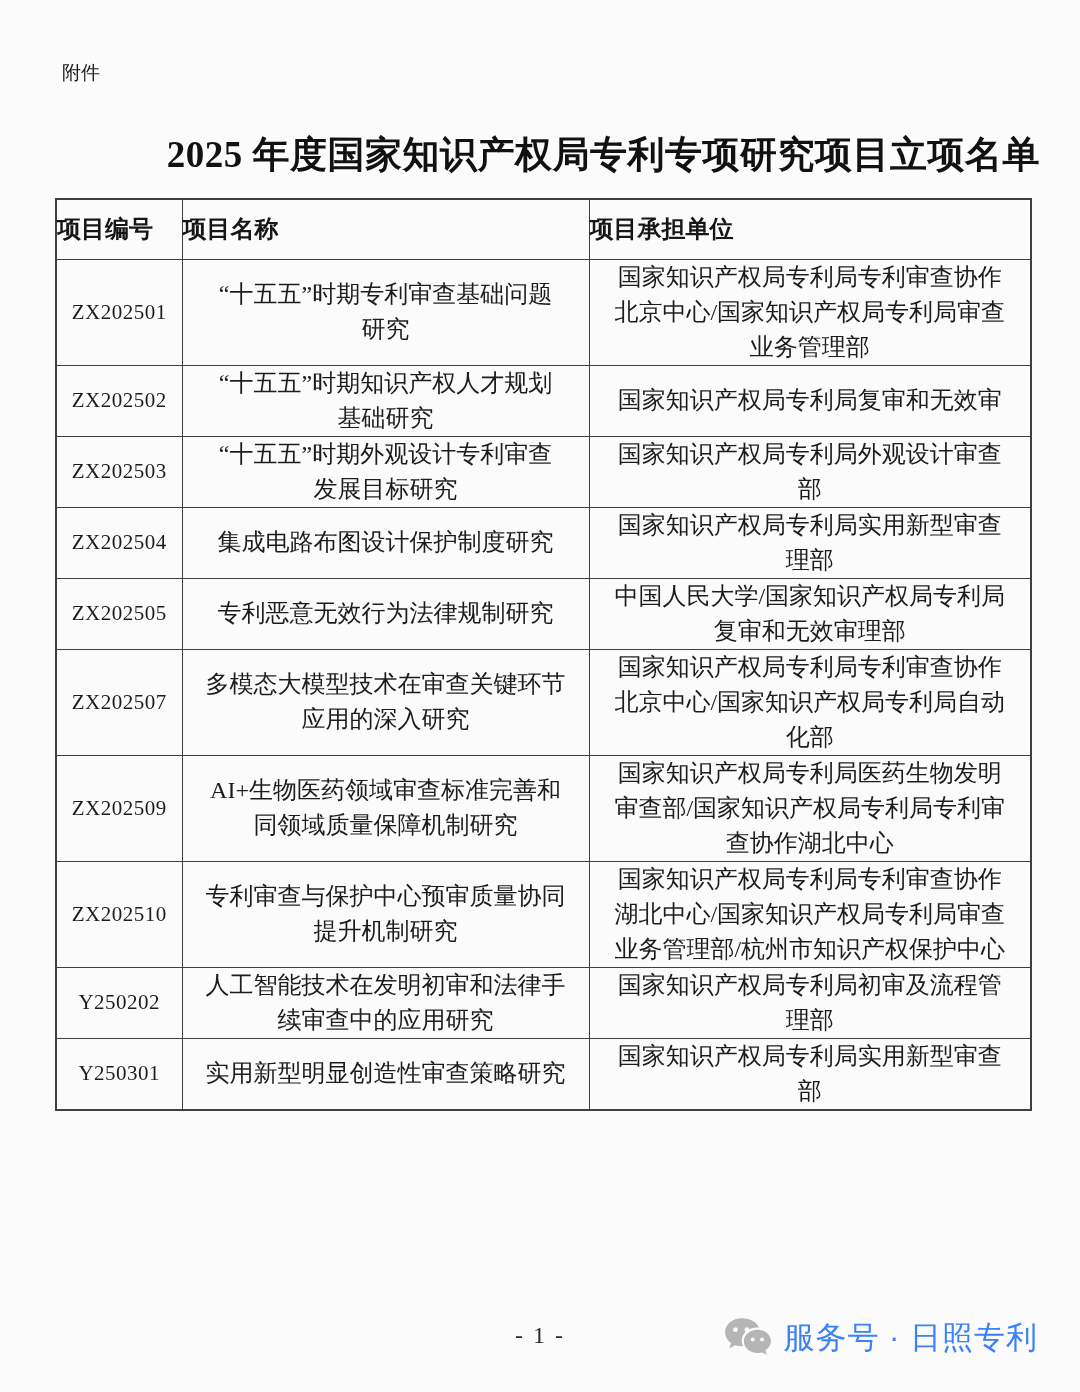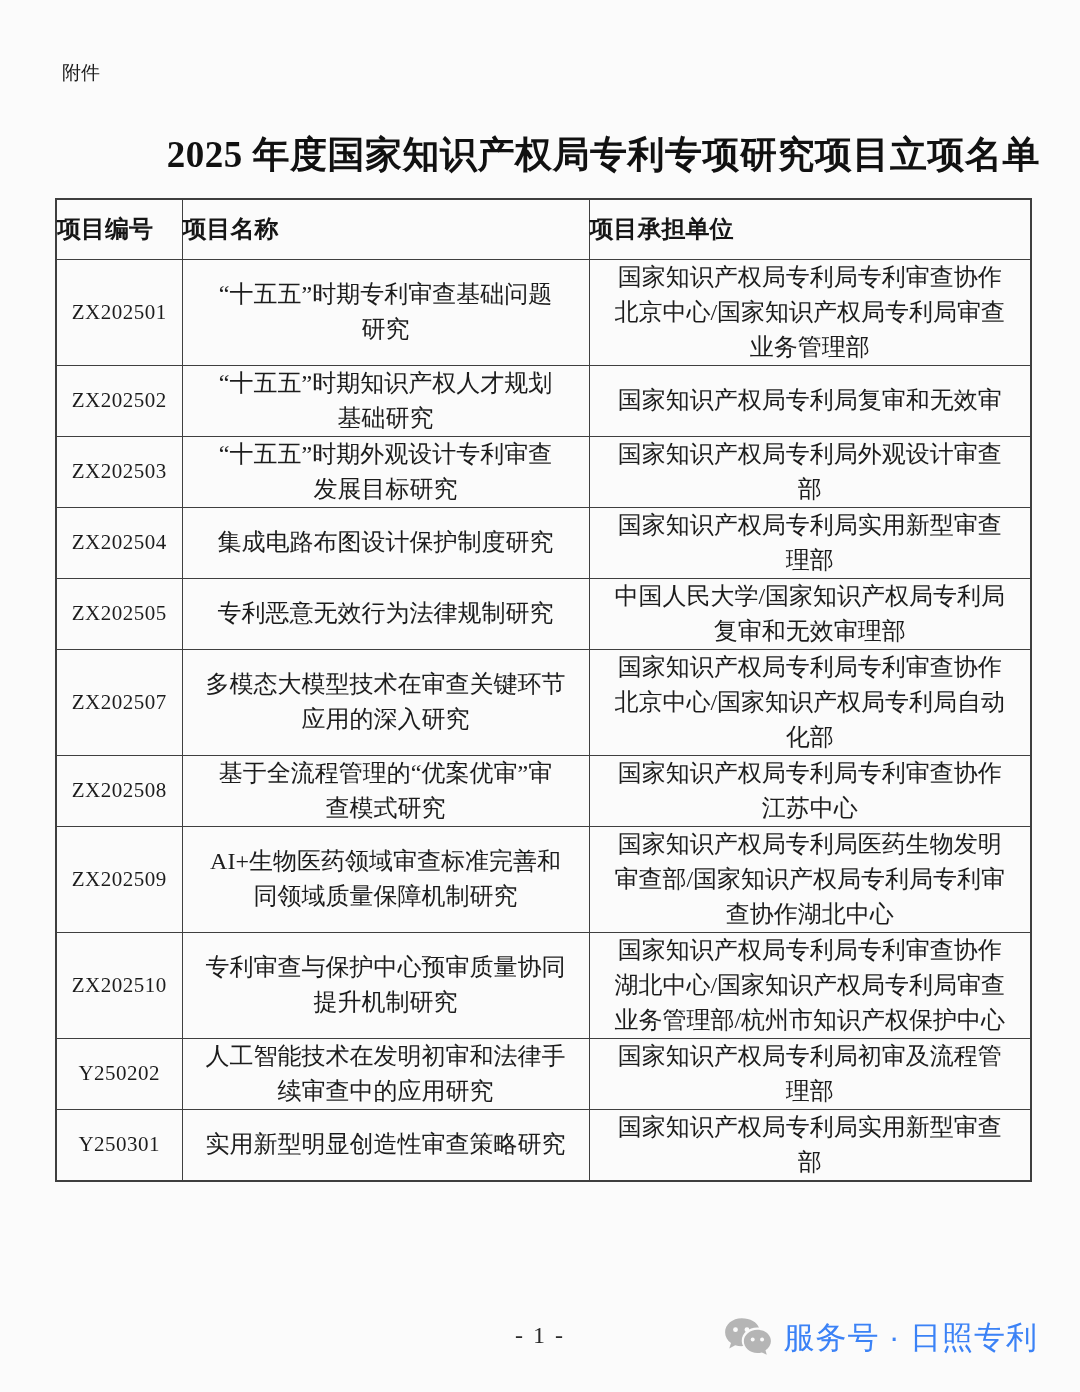--- a/index.html
+++ b/index.html
@@ -148,27 +148,20 @@
 
   <tr>
     <td class="cell-id">ZX202507</td>
     <td class="cell-name">多模态大模型技术在审查关键环节
 应用的深入研究</td>
     <td class="cell-org">国家知识产权局专利局专利审查协作
 北京中心/国家知识产权局专利局自动
 化部</td>
   </tr>
 
-  <tr>
-    <td class="cell-id">ZX202508</td>
-    <td class="cell-name">基于全流程管理的“优案优审”审
-查模式研究</td>
-    <td class="cell-org">国家知识产权局专利局专利审查协作
-江苏中心</td>
-  </tr>
 
   <tr>
     <td class="cell-id">ZX202509</td>
     <td class="cell-name">AI+生物医药领域审查标准完善和
 同领域质量保障机制研究</td>
     <td class="cell-org">国家知识产权局专利局医药生物发明
 审查部/国家知识产权局专利局专利审
 查协作湖北中心</td>
   </tr>
 

